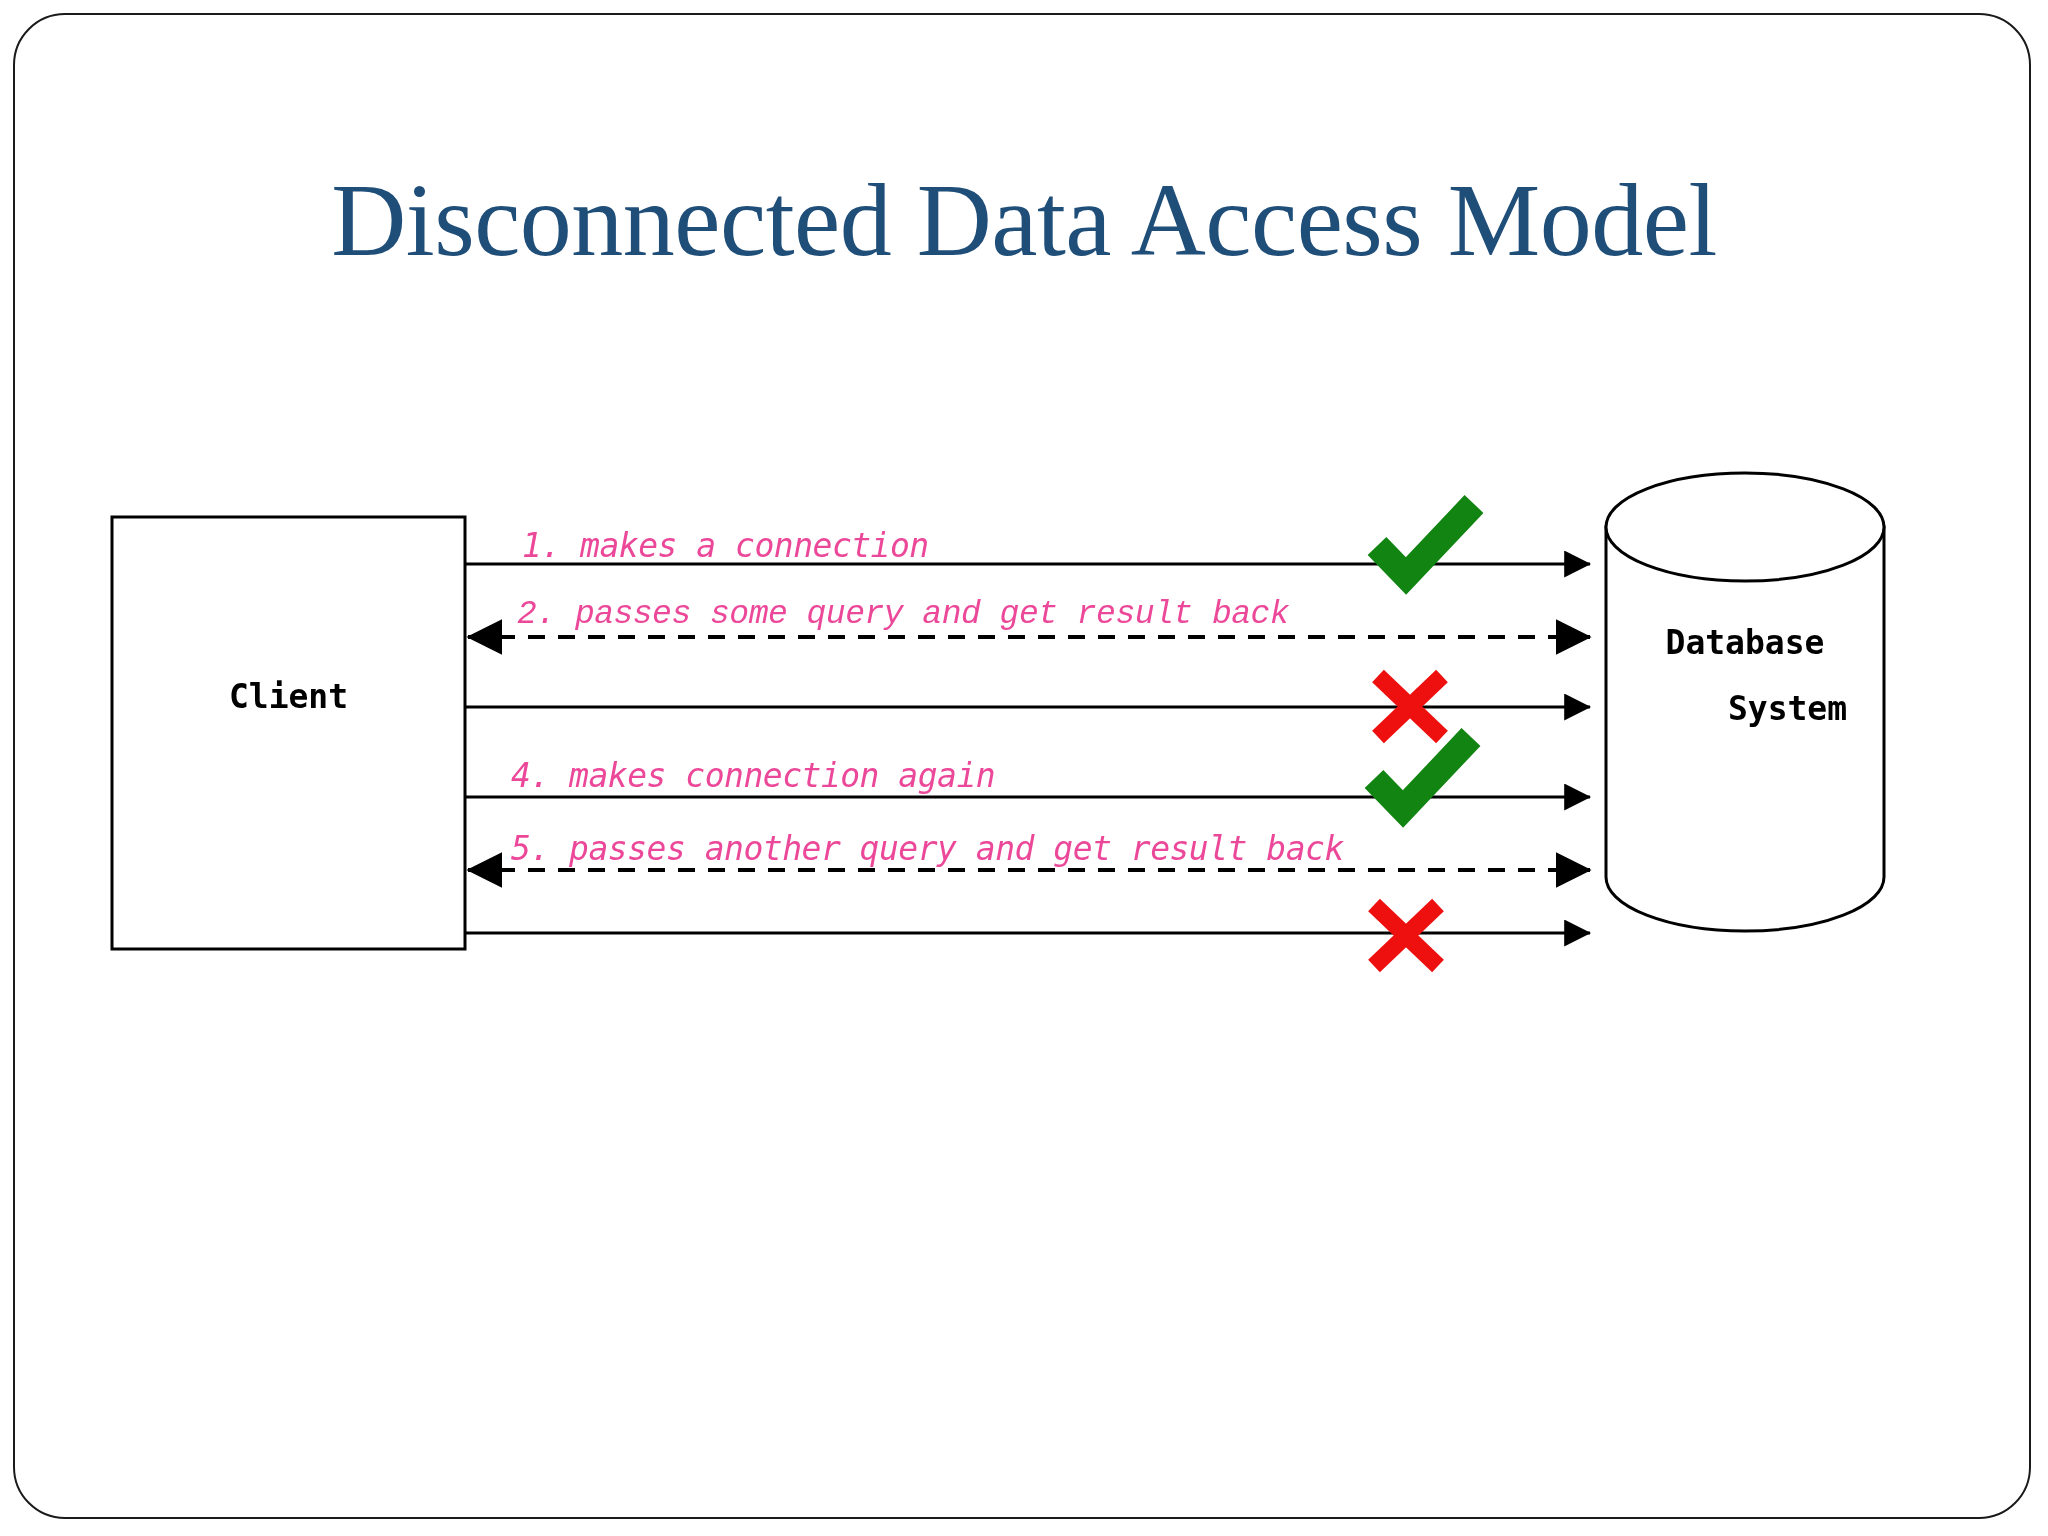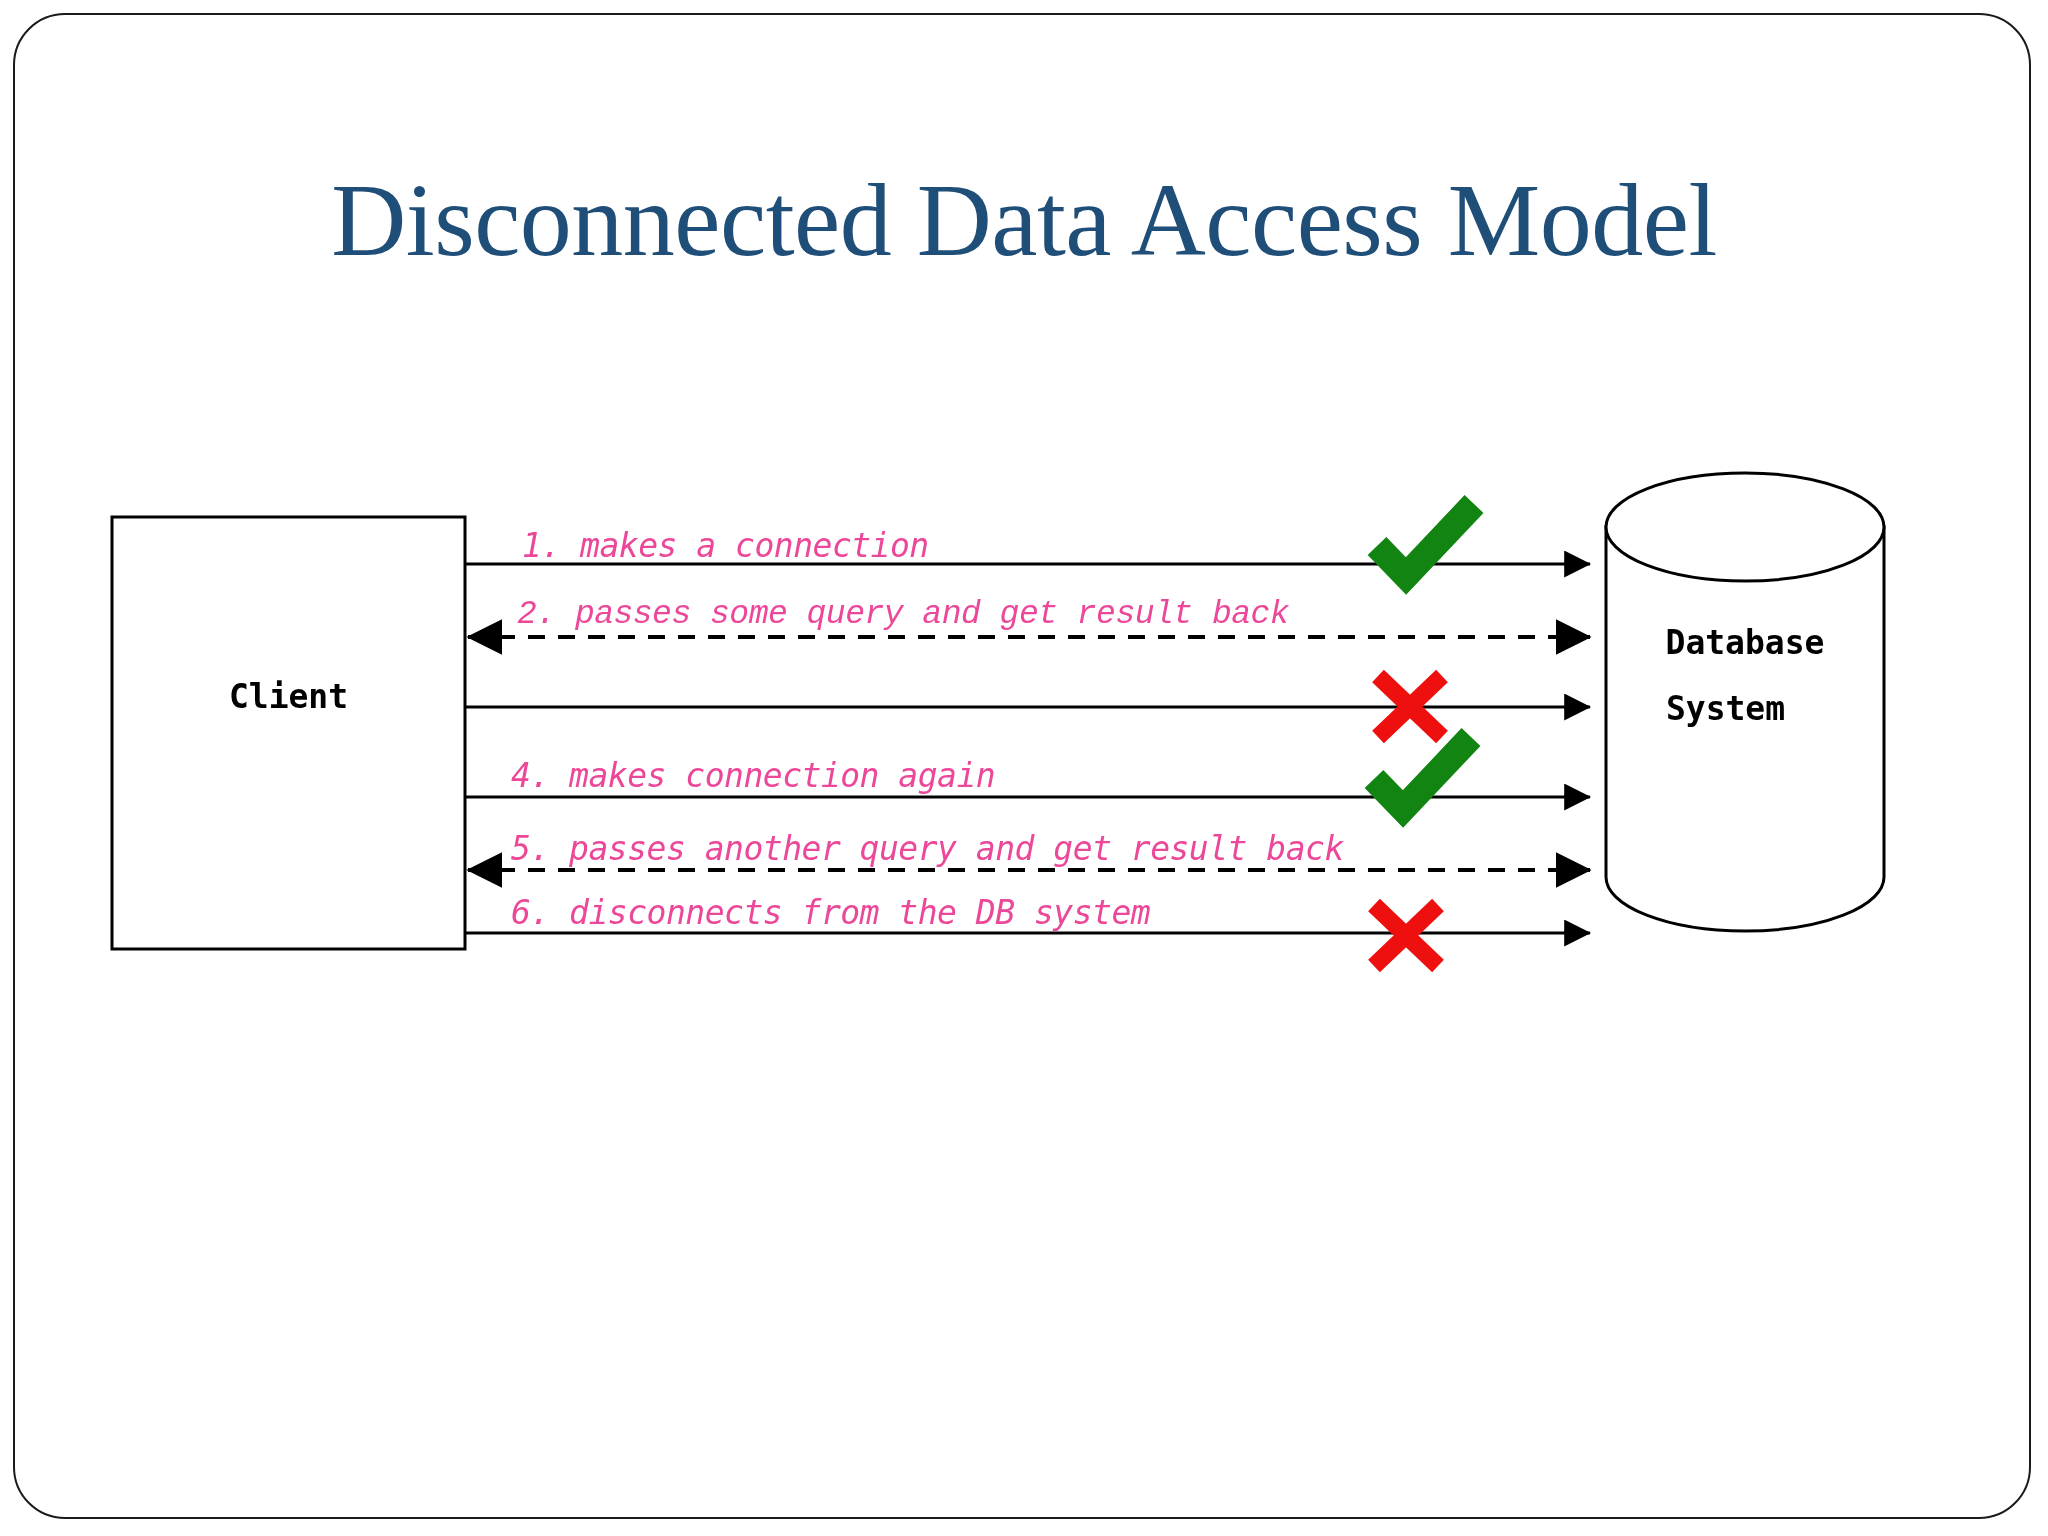--- a/index.html
+++ b/index.html
@@ -123,22 +123,21 @@
       </g>
 
       <g>
         <path d="M1359,890 L1423,951 M1423,890 L1359,951" fill="none" stroke="#ee0f0f" stroke-width="17" stroke-linecap="butt"></path>
       </g>
     </svg>
 
     <div class="node-label" style="left:97px;top:661px;width:353px;">Client</div>
 
     <div class="node-label" style="left:1591px;top:607px;width:278px;">Database</div>
-    <div class="node-label" style="left:1591px;top:673px;width:239px;">System</div>
+    <div class="node-label" style="left:1653px;top:673px;width:239px;">System</div>
 
     <div class="lbl" style="left:507px;top:514px;">1. makes a connection</div>
     <div class="lbl" style="left:502px;top:583px;font-family:Liberation Mono, monospace;">2. passes some query and get result back</div>
     <div class="lbl" style="left:496px;top:744px;">4. makes connection again</div>
     <div class="lbl" style="left:496px;top:817px;">5. passes another query and get result back</div>
-    <div class="lbl" style="left:496px;top:881px;">6. disconnects from the DB system</div>
 
   </div>
 </div>
 
 </body></html>

